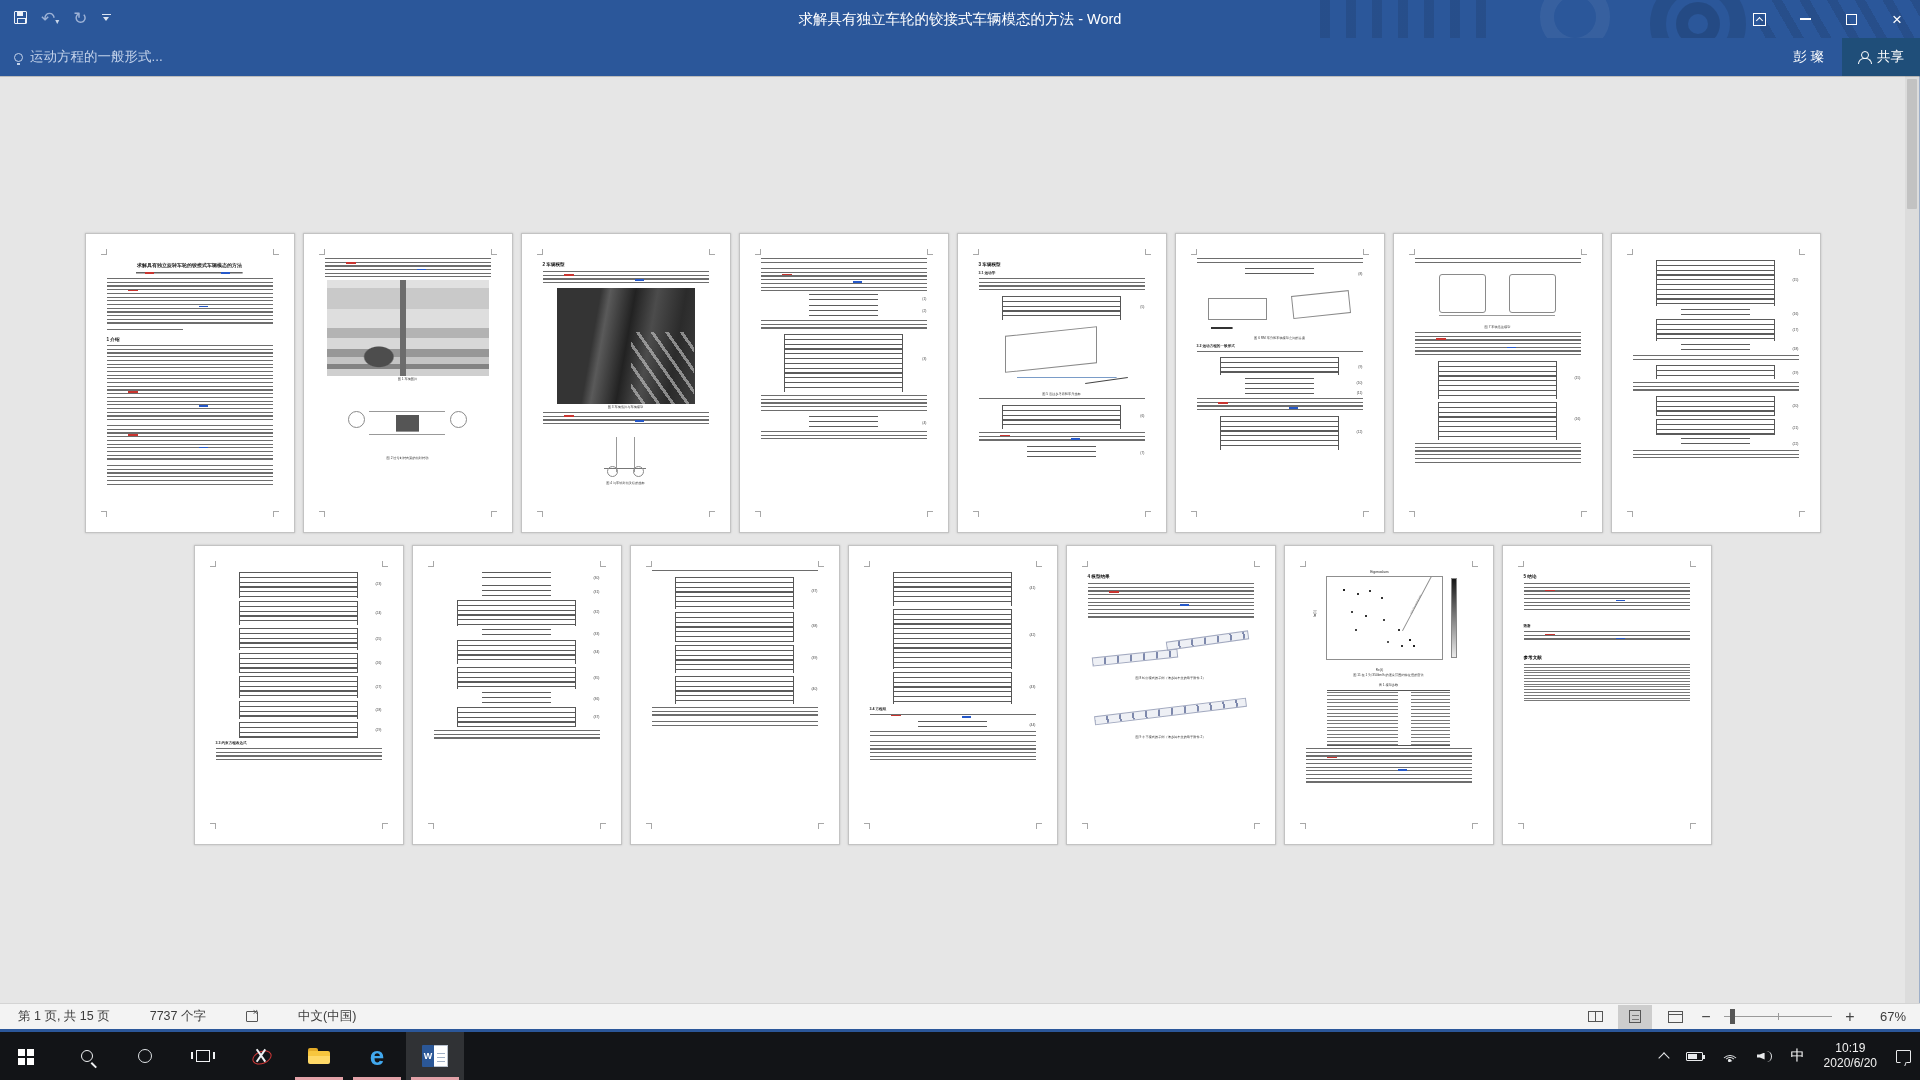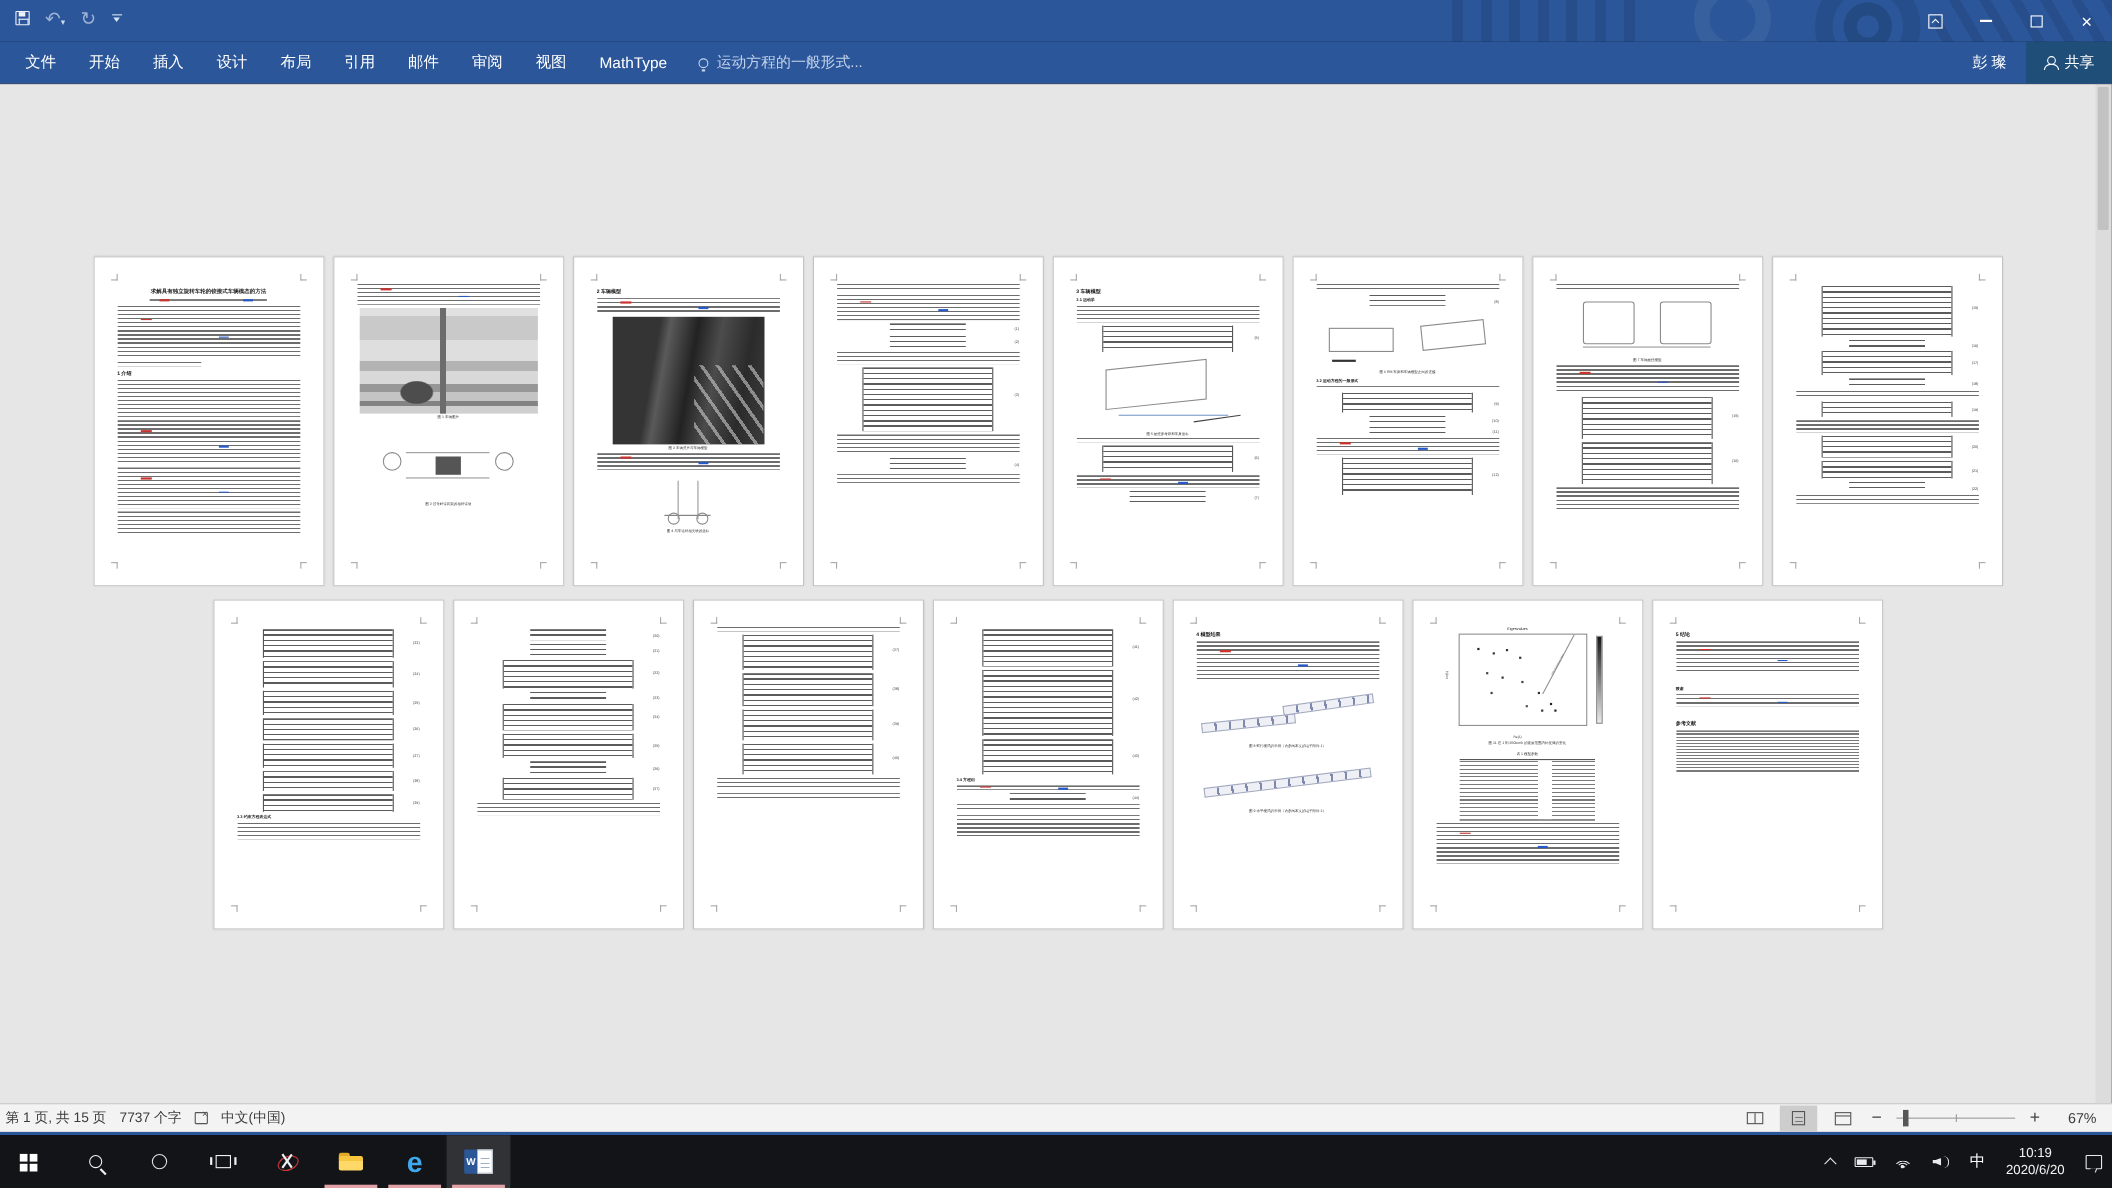--- a/index.html
+++ b/index.html
@@ -122,21 +122,21 @@
     box-shadow:14px 4px #333,26px 1px #333,38px 8px #333,8px 22px #444,22px 26px #333,40px 30px #444,55px 40px #333,66px 50px #222,44px 52px #555,12px 40px #444,58px 56px #333,70px 56px #222;}
   .c-cbar{position:absolute;right:8px;top:8px;bottom:14px;width:6px;border:1px solid #888;background:linear-gradient(#161616,#eaeaea);}
   .c-x{position:absolute;bottom:0;left:0;right:18px;text-align:center;font-size:3px;color:#333;}
   .c-y{position:absolute;left:0;top:46%;font-size:3px;color:#333;transform:rotate(-90deg);transform-origin:left top;}
   .p-table{width:74%;margin:1px auto 2px;border-top:1px solid #555;border-bottom:1px solid #555;background:
     linear-gradient(90deg,transparent 0 58%,#fff 58% 68%,transparent 68%),
     repeating-linear-gradient(to bottom,transparent 0 .8px,rgba(70,70,70,.72) .8px 1.8px,transparent 1.8px 3.5px);}
 
   
   .statusbar{height:26px;background:#f3f3f3;border-top:1px solid #d4d4d4;display:flex;align-items:center;color:#3c3c3c;font-size:12.5px;flex:0 0 auto;position:relative;}
-  .sb-left{display:flex;align-items:center;gap:12px;padding-left:5px;text-align:center;}
+  .sb-left{display:flex;align-items:center;gap:40px;padding-left:18px;text-align:center;}
   .ic-proof{width:12px;height:11px;border:1.2px solid #555;border-radius:1px;position:relative;display:inline-block;}
   .ic-proof::before{content:"×";position:absolute;right:-1px;top:-5px;font-size:9px;color:#555;}
   .sb-right{margin-left:auto;display:flex;align-items:center;gap:6px;padding-right:14px;}
   .sb-view{width:34px;height:24px;display:flex;align-items:center;justify-content:center;}
   .sb-view.sel{background:#cdcdcd;}
   .ic-read{width:15px;height:11px;border:1.2px solid #555;position:relative;}
   .ic-read::before{content:"";position:absolute;left:6px;top:0;bottom:0;width:1.2px;background:#555;}
   .ic-print{width:12px;height:13px;border:1.2px solid #555;background:repeating-linear-gradient(to bottom,transparent 0 2px,#777 2px 3px,transparent 3px 4px) 50% 60%/7px 7px no-repeat;}
   .ic-web{width:15px;height:12px;border:1.2px solid #555;position:relative;}
   .ic-web::before{content:"";position:absolute;left:0;right:0;top:2.5px;height:1.1px;background:#555;}
@@ -202,49 +202,38 @@
         <span class="d-ring1"></span>
         <span class="d-ring2"></span>
         <span class="d-diag"></span>
     </div>
     <div class="qat">
       <span><span class="ic-save"></span></span>
       <span><span class="ic-undo">↶</span><span class="ic-drop">▾</span></span>
       <span><span class="ic-redo">↻</span></span>
       <span><span class="ic-custom"></span></span>
     </div>
+    <div class="win-title">求解具有独立车轮的铰接式车辆模态的方法 - Word</div>
     <div class="winbtns">
       <div class="winbtn">
           <span class="ic-ribopt"></span>
         </div>
       <div class="winbtn">
           <span class="ic-min"></span>
         </div>
       <div class="winbtn">
           <span class="ic-max"></span>
         </div>
       <div class="winbtn">
           <span class="ic-close">×</span>
         </div>
     </div>
   </div>
 
   <div class="ribbonrow">
-    <div class="tabs" id="tabs-host">
-        <div class="tab">文件</div>
-        <div class="tab">开始</div>
-        <div class="tab">插入</div>
-        <div class="tab">设计</div>
-        <div class="tab">布局</div>
-        <div class="tab">引用</div>
-        <div class="tab">邮件</div>
-        <div class="tab">审阅</div>
-        <div class="tab">视图</div>
-        <div class="tab">MathType</div>
-      </div>
     <div class="tellme">
       <span class="ic-bulb"></span>
       <span>运动方程的一般形式...</span>
     </div>
     <div class="ribbon-right">
       <span class="user-name">彭 璨</span>
       <div class="share-btn">
         <span class="ic-person"></span>
         <span>共享</span>
       </div>

